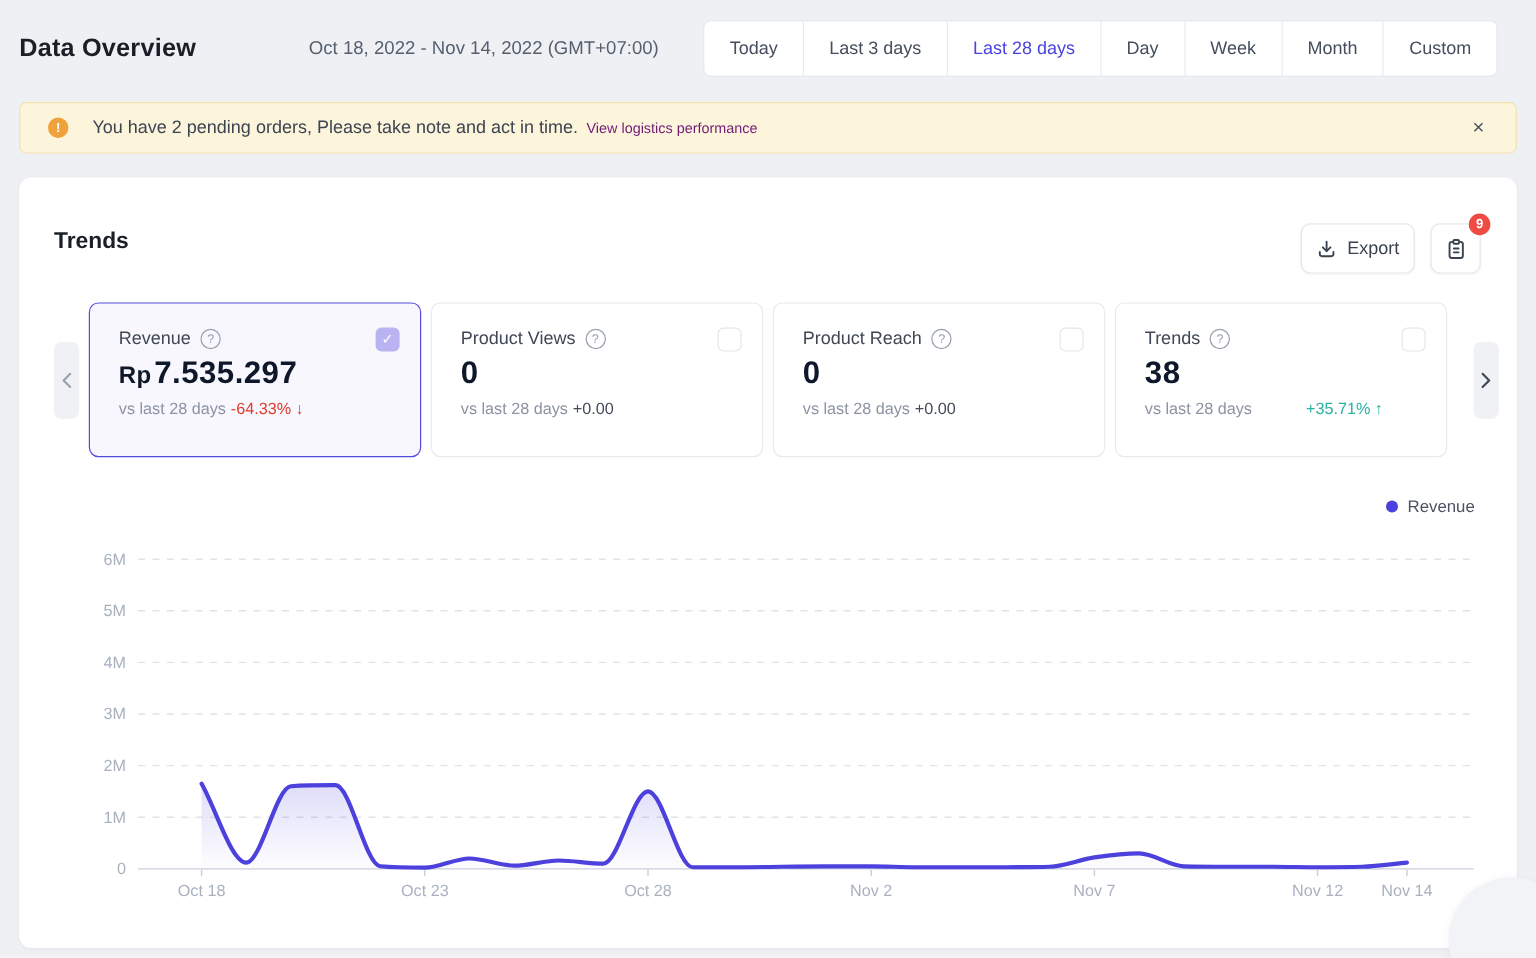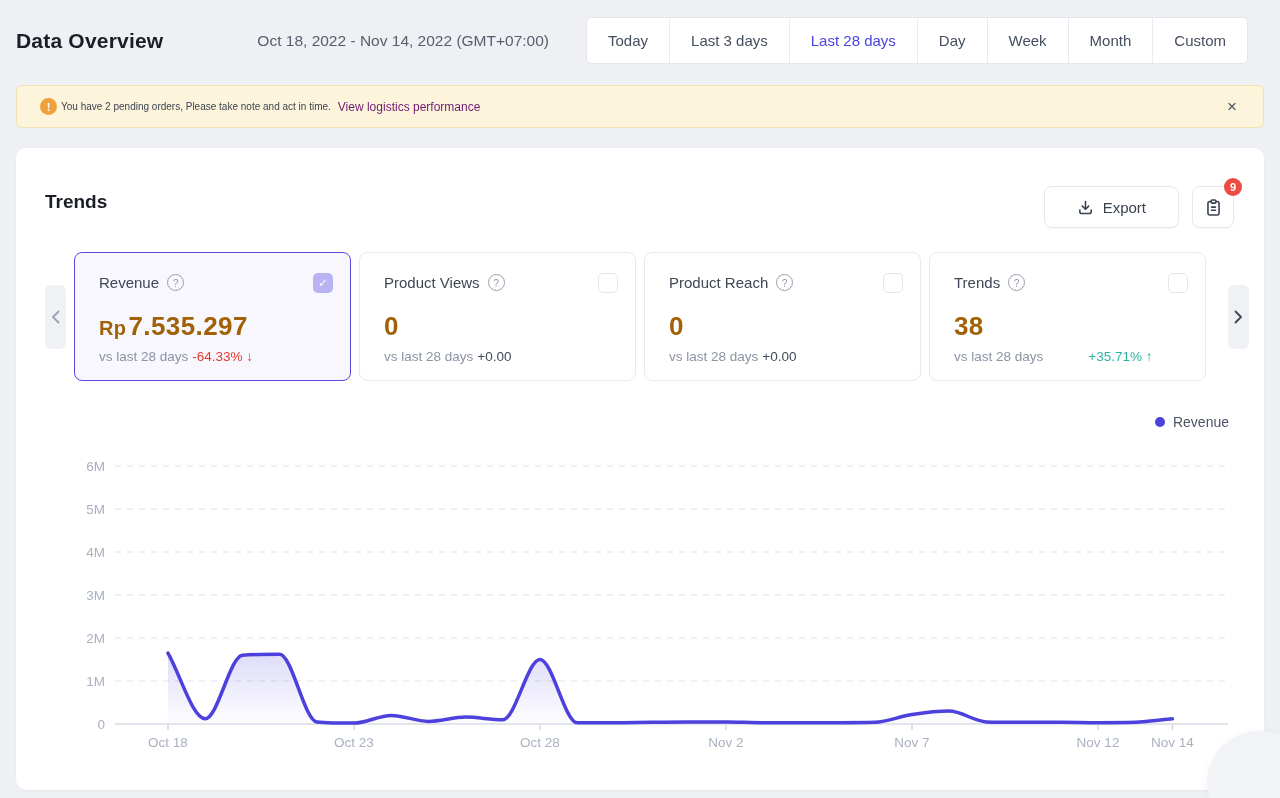--- a/index.html
+++ b/index.html
@@ -31,34 +31,34 @@
   .banner {
     display:flex; align-items:center; margin:22px 16px 0; height:43px;
     background:#fcf5dc; border:1px solid #f2e2b0; border-radius:6px;
     padding:0 20px 0 23px;
   }
   .warn-icon {
     width:17px; height:17px; border-radius:50%; background:#efa23b; color:#fff;
     font-size:11px; font-weight:700; display:flex; align-items:center; justify-content:center;
     flex:0 0 auto;
   }
-  .banner-text { margin-left:4px; font-size:10px; color:#3d4452; }
+  .banner-text { margin-left:20px; font-size:15px; color:#3d4452; }
   .banner-link { margin-left:7px; font-size:12px; color:#701a75; text-decoration:none; cursor:pointer; }
   .banner-close { margin-left:auto; font-size:17px; color:#4a5160; cursor:pointer; padding:4px 6px; }
 
   
   .panel {
     margin:20px 16px 0; background:#fff; border-radius:10px; height:642px;
     position:relative; box-shadow:0 1px 3px rgba(16,24,40,.04);
   }
   .panel-header { display:flex; align-items:center; padding:28px 30px 0 29px; }
   .section-title { font-size:19px; font-weight:700; color:#1a1f27; }
   .header-actions { margin-left:auto; display:flex; gap:13px; margin-top:10px; }
   .export-btn {
-    height:42px; padding:0 32px; background:#fff; border:1px solid #e4e7ee; border-radius:8px;
+    height:42px; padding:0 12px; background:#fff; border:1px solid #e4e7ee; border-radius:8px;
     display:flex; align-items:center; gap:9px; font-size:15px; font-weight:500; color:#39424f;
     cursor:pointer; box-shadow:0 1px 2px rgba(16,24,40,.04); font-family:inherit;
   }
   .clip-btn {
     width:42px; height:42px; background:#fff; border:1px solid #e4e7ee; border-radius:8px;
     display:flex; align-items:center; justify-content:center; cursor:pointer; position:relative;
     box-shadow:0 1px 2px rgba(16,24,40,.04);
   }
   .clip-badge {
     position:absolute; top:-9px; right:-9px; min-width:18px; height:18px; border-radius:50%;
@@ -79,21 +79,21 @@
   .q-icon {
     width:17px; height:17px; border-radius:50%; border:1.3px solid #98a0ae; color:#98a0ae;
     font-size:10.5px; display:flex; align-items:center; justify-content:center; flex:0 0 auto;
   }
   .checkbox {
     position:absolute; right:17px; top:20px; width:20px; height:20px; border-radius:5px;
     border:1.4px solid #e3e6ec; background:#fff; cursor:pointer;
     display:flex; align-items:center; justify-content:center;
   }
   .checkbox.checked { background:#b9b4f1; border:none; color:#fff; font-size:12px; font-weight:700; }
-  .card-value { margin-top:20px; font-size:26px; font-weight:700; color:#a16207; letter-spacing:.4px; }
+  .card-value { margin-top:4px; font-size:26px; font-weight:700; color:#0f172a; letter-spacing:.4px; }
   .card-value .prefix { font-size:20px; margin-right:2px; }
   .card-sub { margin-top:7px; font-size:13.5px; color:#8b93a3; }
   .delta { font-weight:500; margin-left:4px; }
   .delta-arrow { font-weight:700; }
 
   .car-arrow {
     position:absolute; top:50%; transform:translateY(-50%); width:21px; height:64px;
     background:#eff1f5; border:none; border-radius:6px; cursor:pointer;
     display:flex; align-items:center; justify-content:center;
   }

